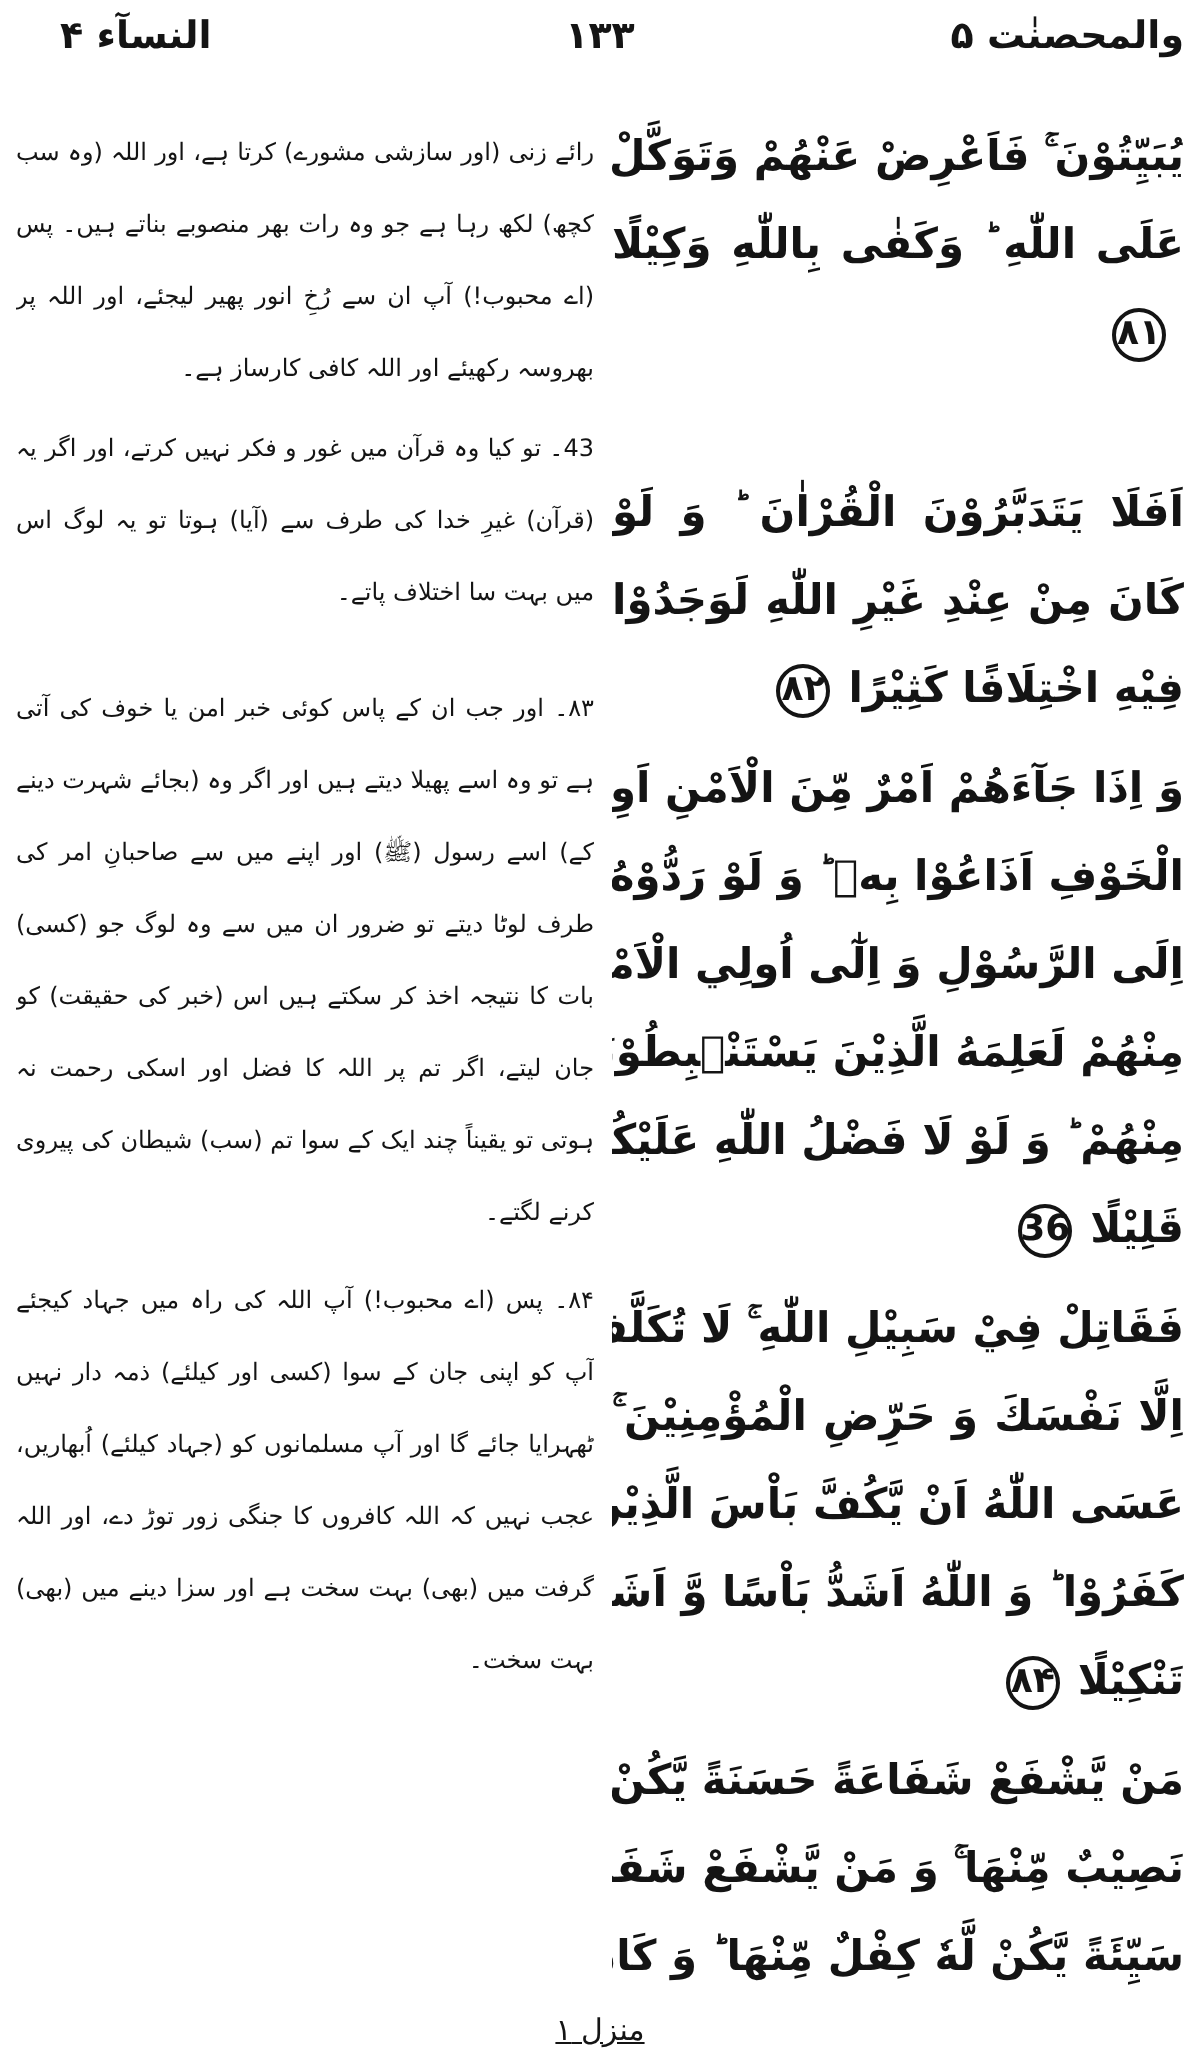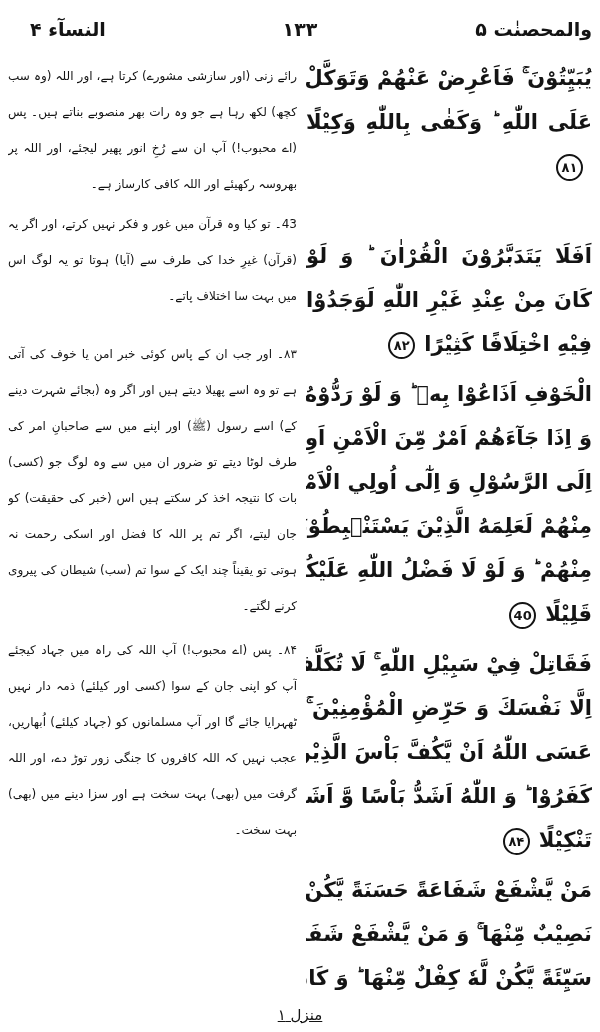--- a/index.html
+++ b/index.html
@@ -16,21 +16,20 @@
     background: #ffffff;
     direction: rtl;
   }
 
   
   .header { position: absolute; top: 0; left: 0; right: 0; height: 46px; }
   .header span {
     position: absolute; top: 7px;
     font-size: 19px; font-weight: 700;
     white-space: nowrap;
-    margin-top: 11px;
   }
   .h-section { right: 8px; }
   .h-page { left: 50%; transform: translateX(-50%); font-size: 18px; }
   .h-surah { left: 30px; }
 
   
   .col-arabic {
     position: absolute; top: 56px; right: 8px;
     width: 286px;
     direction: rtl;
@@ -46,21 +45,21 @@
     white-space: nowrap;
     overflow: hidden;
   }
   .a-line.badge-line { text-align-last: right; white-space: normal; }
   .v-badge {
     display: inline-flex;
     align-items: center; justify-content: center;
     width: 27px; height: 27px;
     border: 2px solid #141414;
     border-radius: 50%;
-    font-size: 13px; font-weight: 700;
+    font-size: 18px; font-weight: 700;
     line-height: 1;
     margin-right: 9px;
     vertical-align: middle;
   }
 
   .col-urdu {
     position: absolute; top: 58px; left: 8px;
     width: 289px;
     direction: rtl;
     overflow: hidden;
@@ -97,26 +96,26 @@
       <div class="verse">
         <div class="a-line">يُبَيِّتُوْنَ ۚ فَاَعْرِضْ عَنْهُمْ وَتَوَكَّلْ</div>
         <div class="a-line badge-line">عَلَى اللّٰهِ ؕ وَكَفٰى بِاللّٰهِ وَكِيْلًا<span class="v-badge">۸۱</span></div>
       </div>
       <div class="verse">
         <div class="a-line">اَفَلَا يَتَدَبَّرُوْنَ الْقُرْاٰنَ ؕ وَ لَوْ</div>
         <div class="a-line">كَانَ مِنْ عِنْدِ غَيْرِ اللّٰهِ لَوَجَدُوْا</div>
         <div class="a-line badge-line">فِيْهِ اخْتِلَافًا كَثِيْرًا<span class="v-badge">۸۲</span></div>
       </div>
       <div class="verse">
+        <div class="a-line">وَ اِذَا جَآءَهُمْ اَمْرٌ مِّنَ الْاَمْنِ اَوِ</div>
         <div class="a-line">الْخَوْفِ اَذَاعُوْا بِهٖ ؕ وَ لَوْ رَدُّوْهُ</div>
-        <div class="a-line">وَ اِذَا جَآءَهُمْ اَمْرٌ مِّنَ الْاَمْنِ اَوِ</div>
         <div class="a-line">اِلَى الرَّسُوْلِ وَ اِلٰٓى اُولِي الْاَمْرِ</div>
         <div class="a-line">مِنْهُمْ لَعَلِمَهُ الَّذِيْنَ يَسْتَنْۢبِطُوْنَهٗ</div>
         <div class="a-line">مِنْهُمْ ؕ وَ لَوْ لَا فَضْلُ اللّٰهِ عَلَيْكُمْ</div>
-        <div class="a-line badge-line">قَلِيْلًا<span class="v-badge">40</span></div>
+        <div class="a-line badge-line">قَلِيْلًا<span class="v-badge">36</span></div>
       </div>
       <div class="verse">
         <div class="a-line">فَقَاتِلْ فِيْ سَبِيْلِ اللّٰهِ ۚ لَا تُكَلَّفُ</div>
         <div class="a-line">اِلَّا نَفْسَكَ وَ حَرِّضِ الْمُؤْمِنِيْنَ ۚ</div>
         <div class="a-line">عَسَى اللّٰهُ اَنْ يَّكُفَّ بَاْسَ الَّذِيْنَ</div>
         <div class="a-line">كَفَرُوْا ؕ وَ اللّٰهُ اَشَدُّ بَاْسًا وَّ اَشَدُّ</div>
         <div class="a-line badge-line">تَنْكِيْلًا<span class="v-badge">۸۴</span></div>
       </div>
       <div class="verse">
         <div class="a-line">مَنْ يَّشْفَعْ شَفَاعَةً حَسَنَةً يَّكُنْ لَّهٗ</div>

